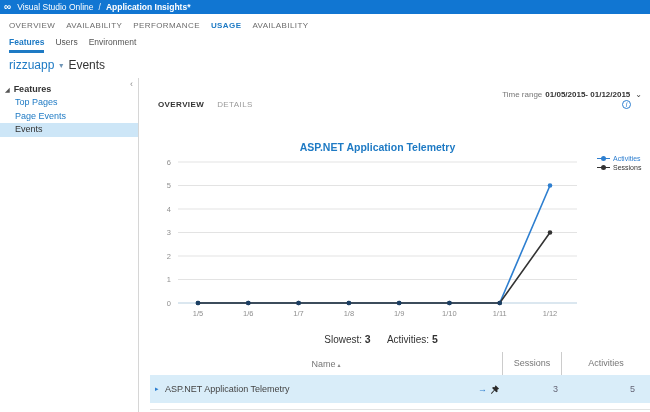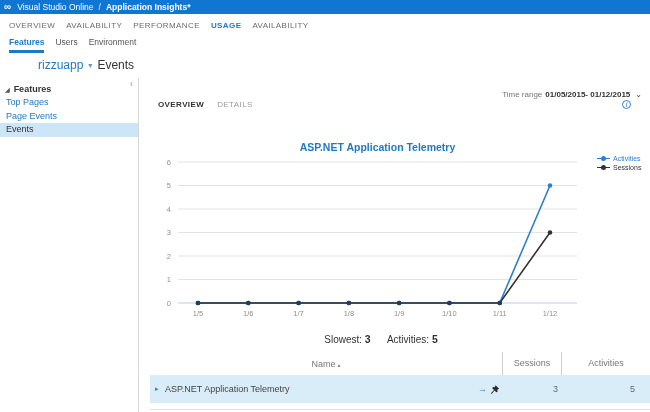--- a/index.html
+++ b/index.html
@@ -20,34 +20,34 @@
          align-items:center; gap:11px; font-size:8px; letter-spacing:.4px; color:#6b6b6b; }
   .nav .item.active { color:#1e7ac4; font-weight:bold; }
 
   
   .subnav { position:absolute; left:9px; top:37px; height:16px; display:flex;
             align-items:flex-start; gap:11px; font-size:8.5px; color:#555; }
   .subnav .item.active { color:#1e7ac4; font-weight:bold; border-bottom:3px solid #1e7ac4; padding-bottom:3px; }
 
   
   .crumb { position:absolute; left:9px; top:58px; display:flex; align-items:center;
-           gap:5px; font-size:12px;margin-left:29px; }
+           gap:5px; font-size:12px; }
   .crumb .app { color:#1e7ac4; }
   .crumb .caret { color:#6f94b5; font-size:8px; }
   .crumb .page { color:#333; }
 
   
   .sidebar { position:absolute; left:0; top:78px; width:139px; height:334px;
              border-right:1px solid #d6d6d6; background:#fff; }
   .collapse { position:absolute; right:5px; top:1px; color:#888; font-size:9px; cursor:pointer; }
   .sb-group { position:absolute; left:5px; top:6px; font-size:9px; font-weight:bold;
               color:#333; display:flex; align-items:center; gap:4px; }
   .sb-group .tri { font-size:6px; color:#555; }
   .sb-items { position:absolute; left:0; top:18px; width:138px; }
-  .sb-item { height:13.5px; line-height:13.5px; padding-left:6px; font-size:9px;
+  .sb-item { height:13.5px; line-height:13.5px; padding-left:15px; font-size:9px;
              color:#1e7ac4; cursor:pointer; white-space:nowrap; }
   .sb-item.selected { background:#cde6f7; color:#333; }
 
   
   .tabs { position:absolute; left:158px; top:100px; display:flex; gap:13px;
           font-size:8px; letter-spacing:.4px; }
   .tabs .tab { color:#9a9a9a; }
   .tabs .tab.active { color:#333; font-weight:bold; }
   .timerange { position:absolute; right:8px; top:90px; font-size:8px; color:#777;
                display:flex; align-items:center; gap:3px;margin-left:8px; }

